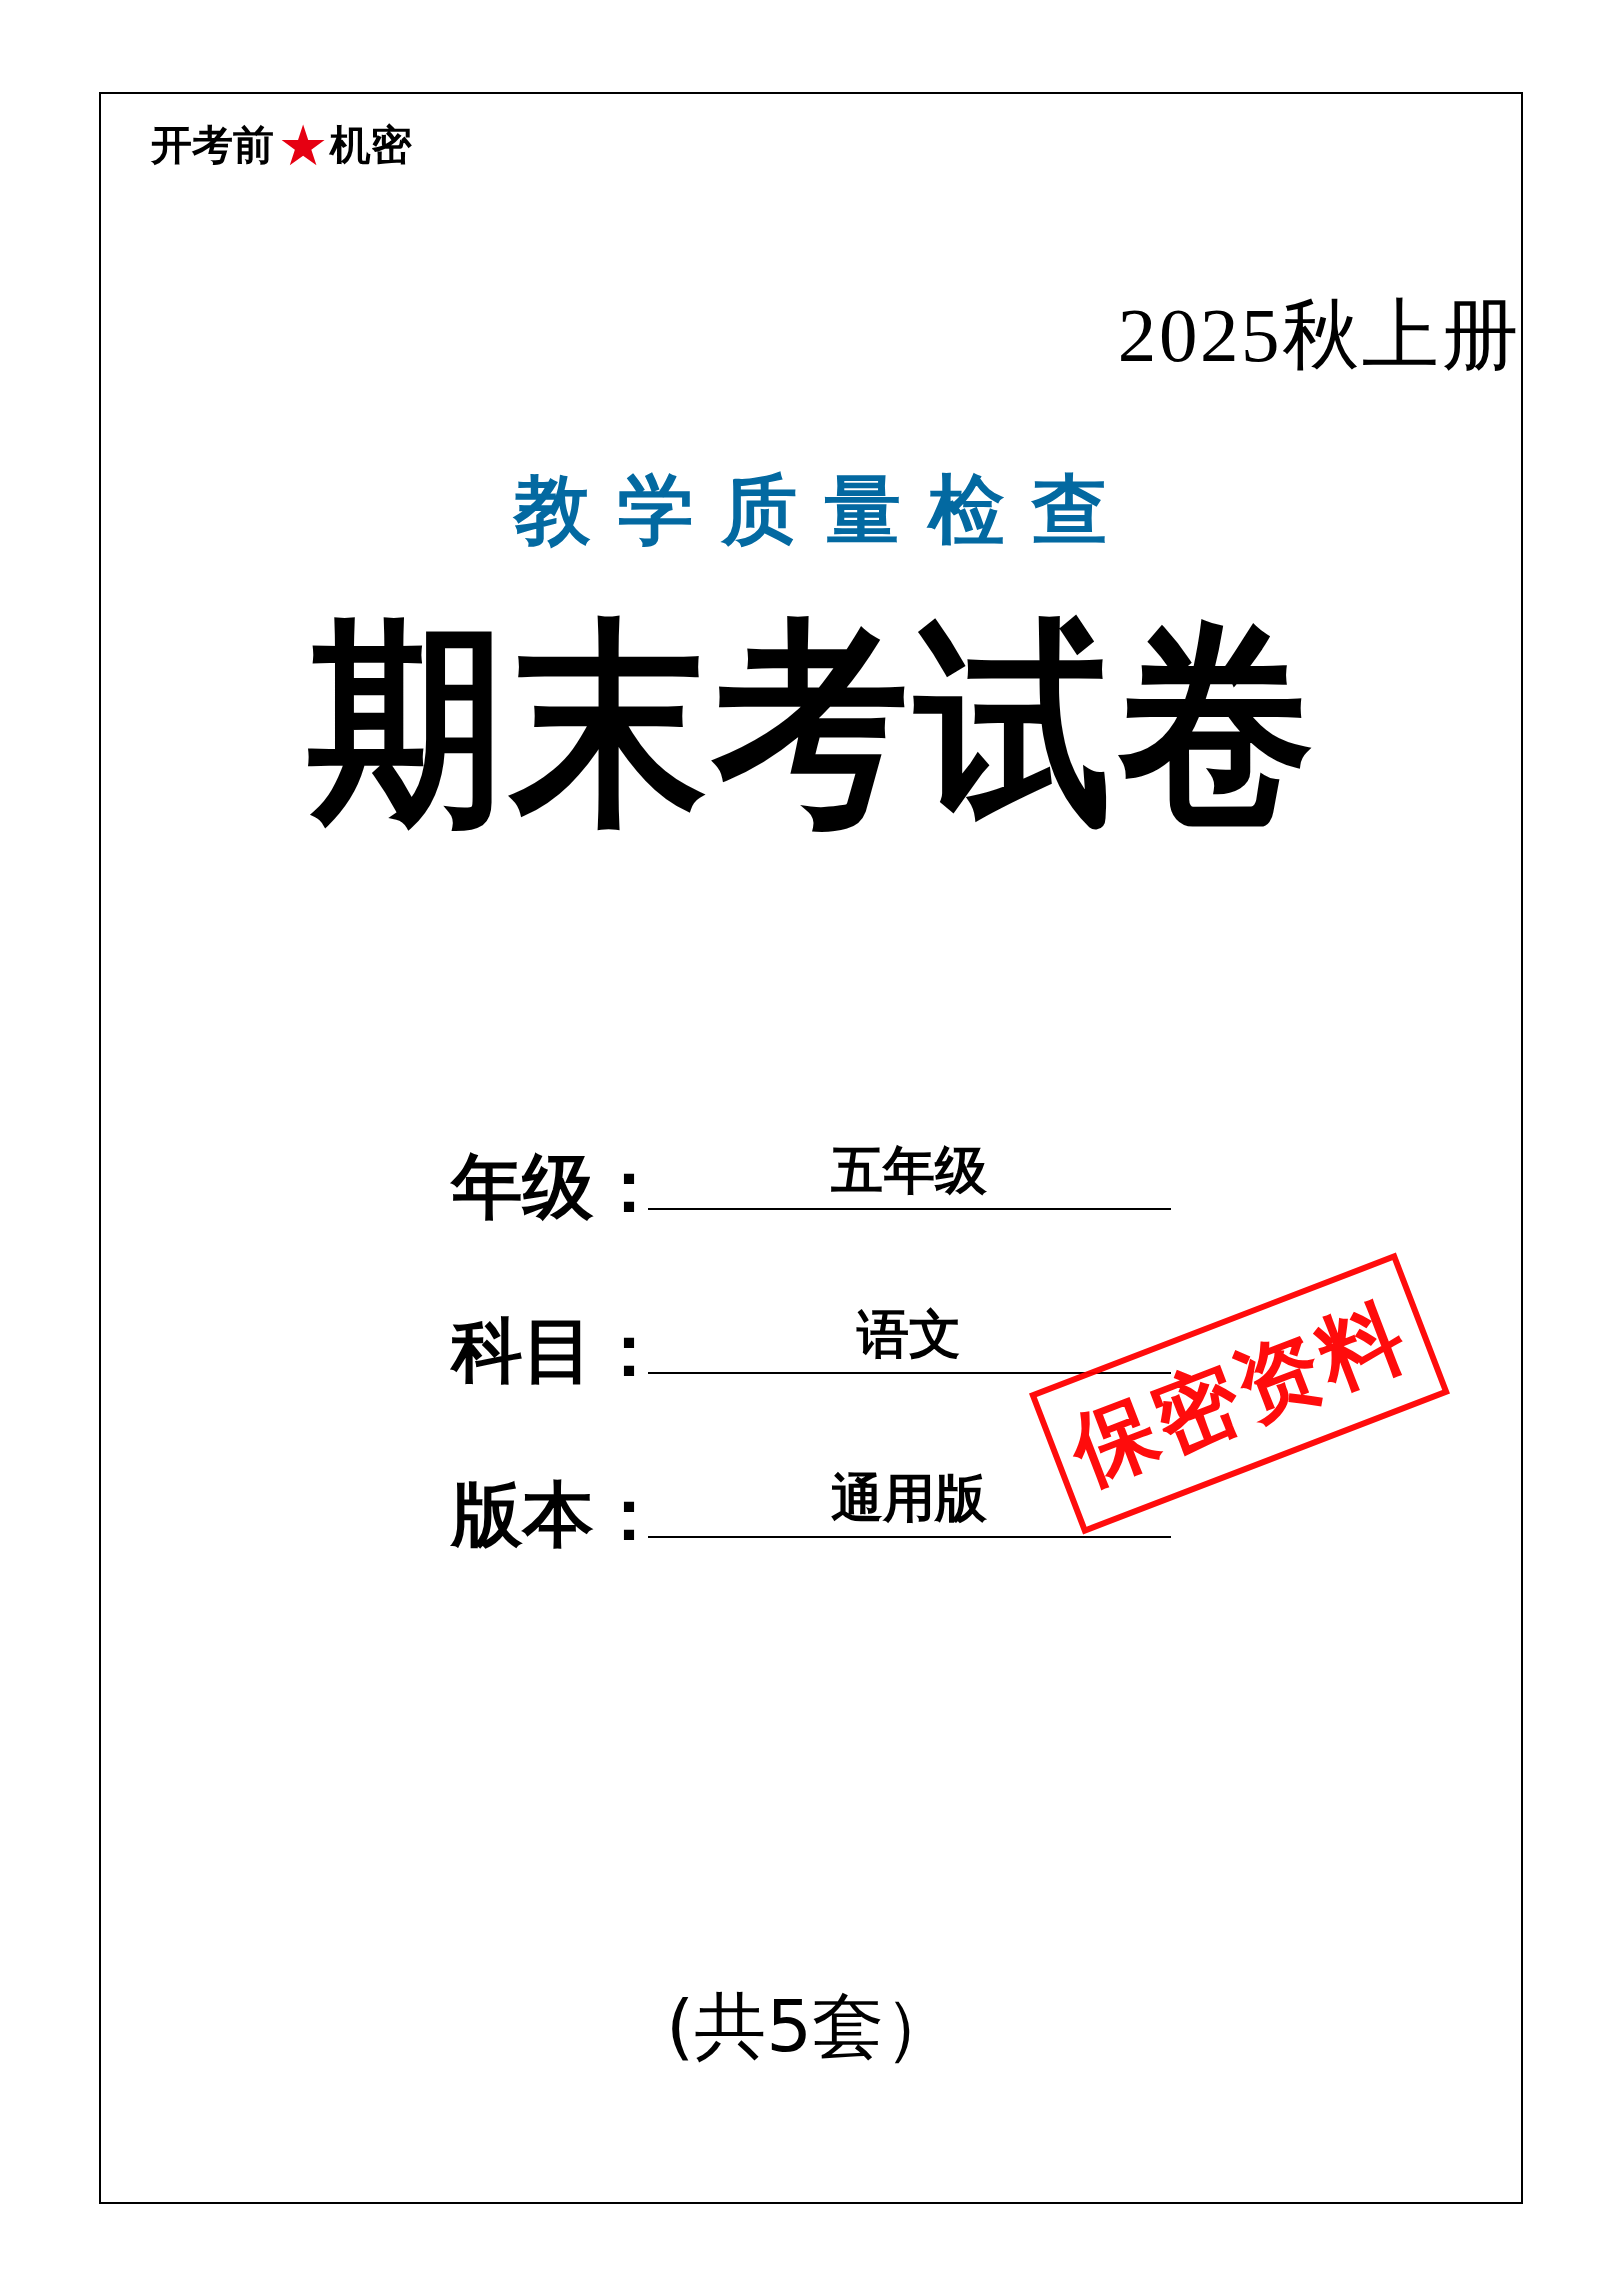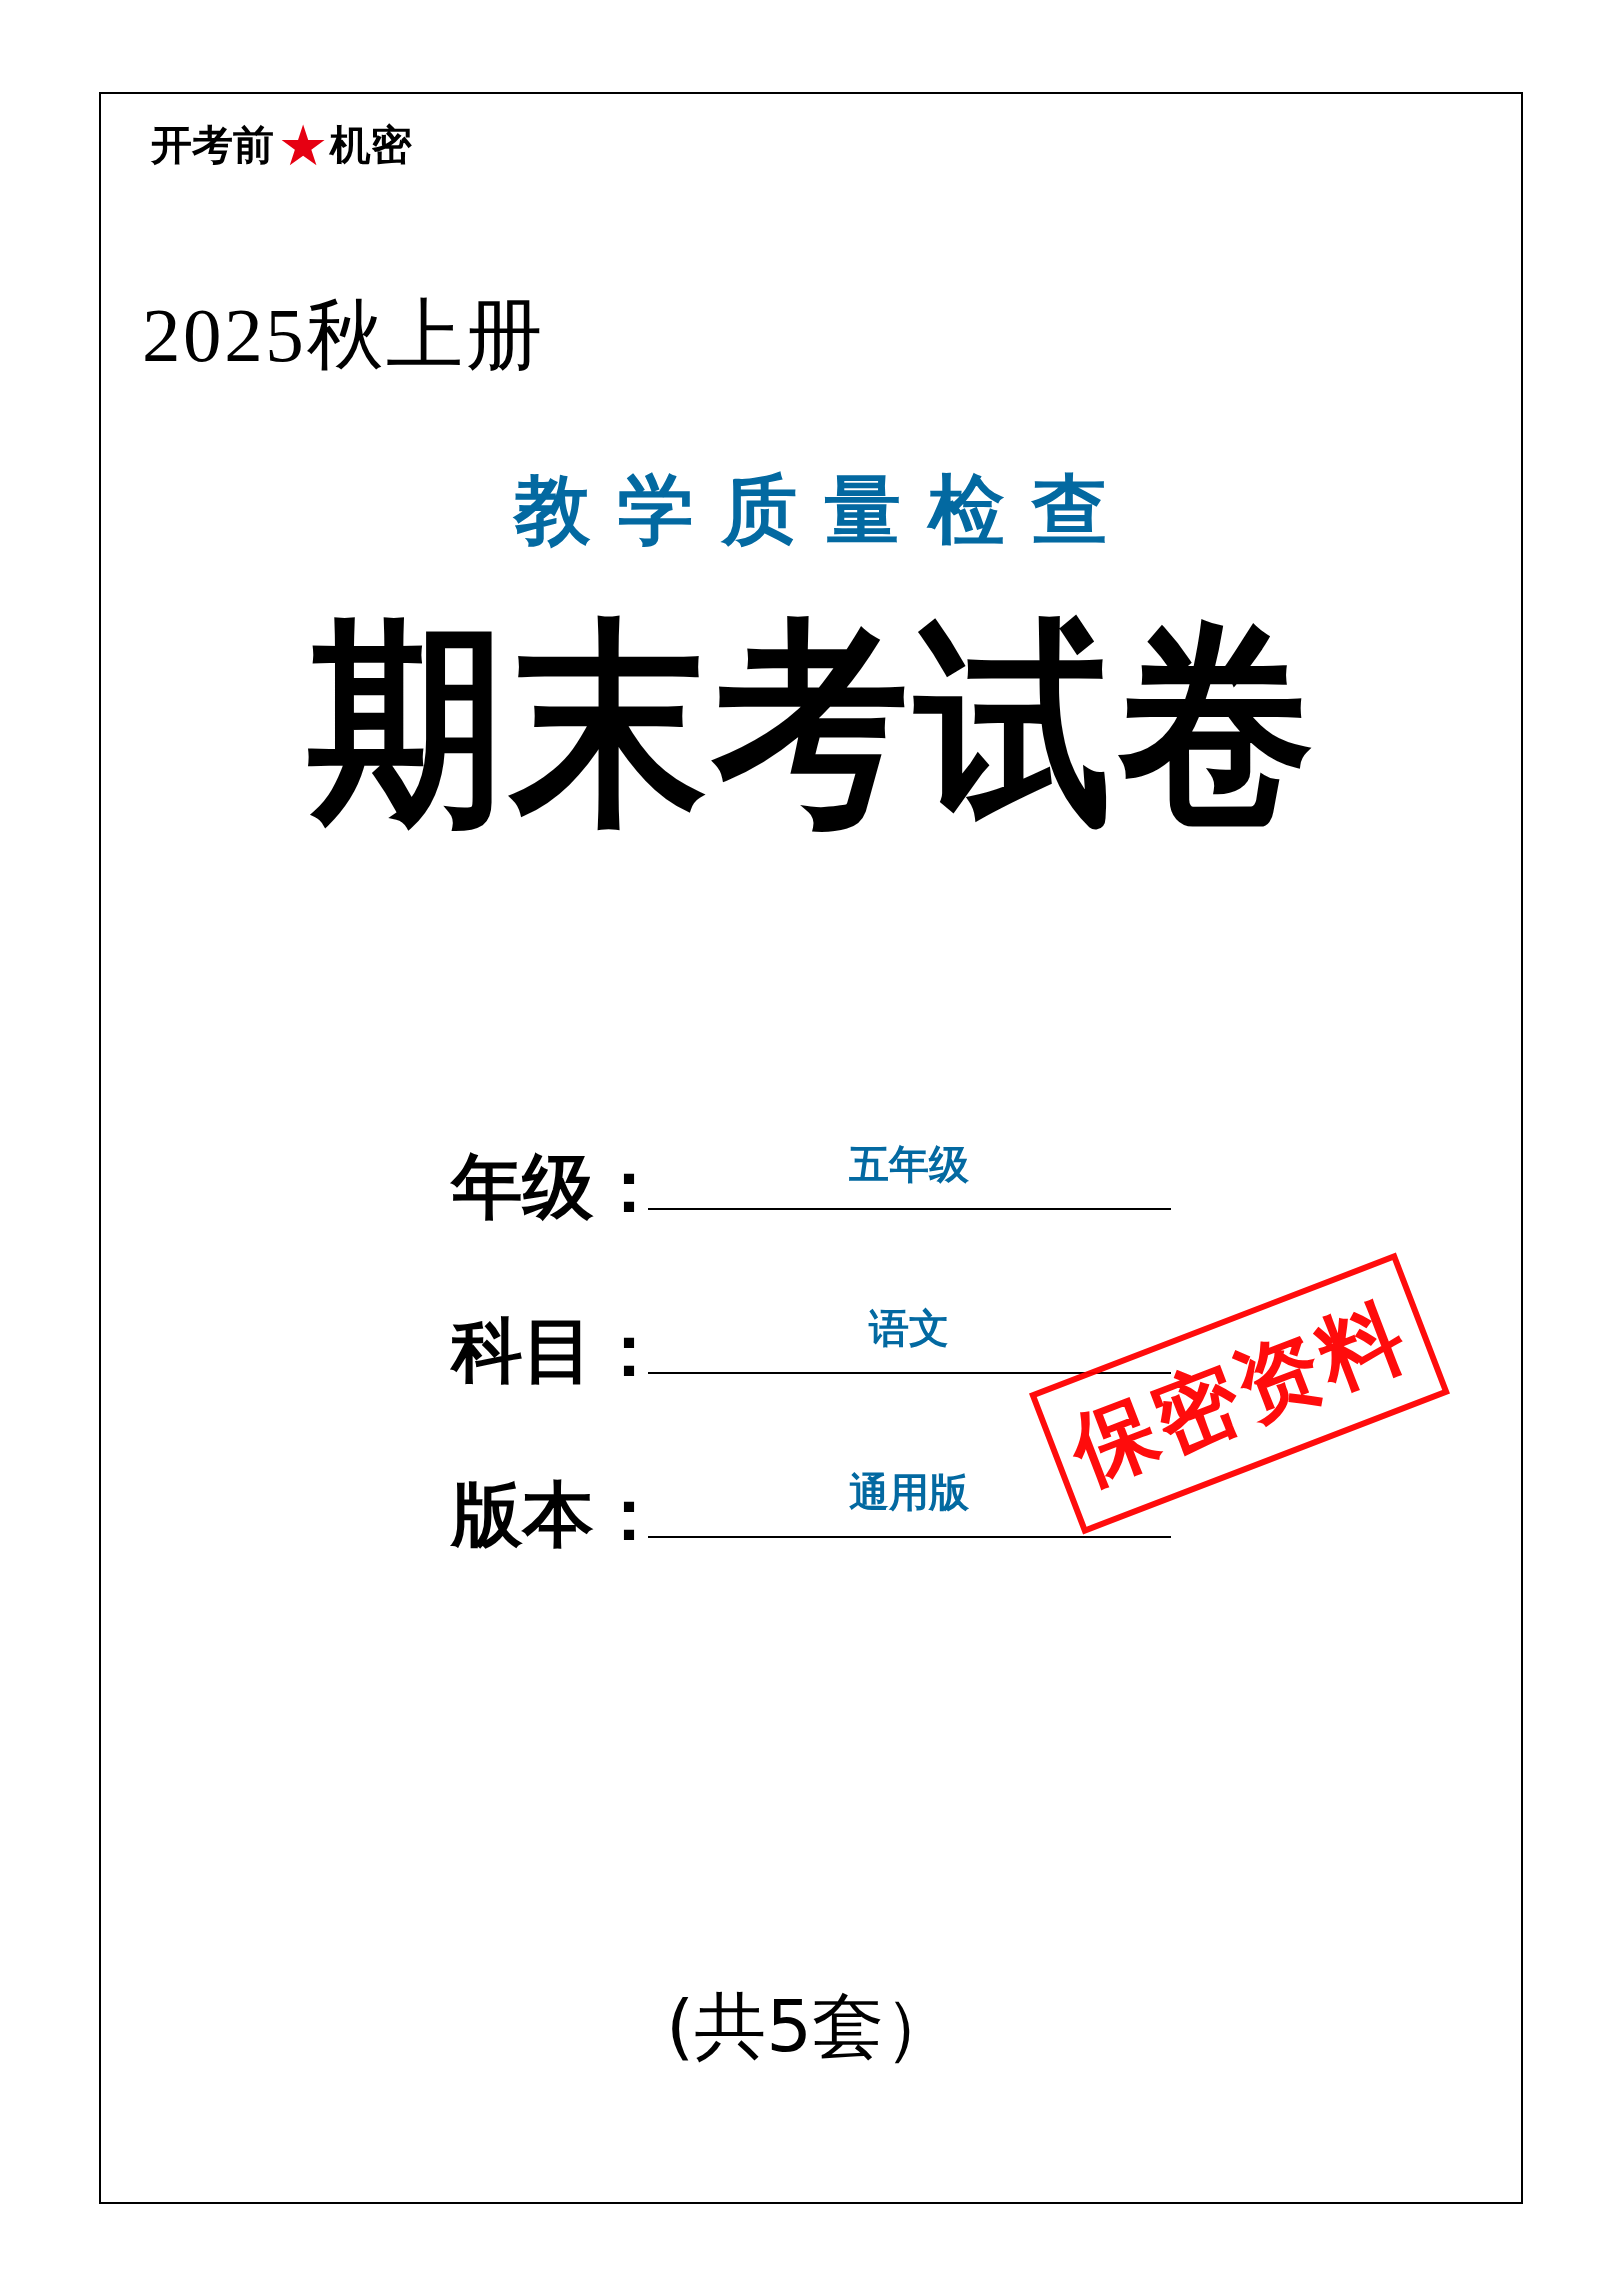--- a/index.html
+++ b/index.html
@@ -58,27 +58,26 @@
     line-height: 41px;
     text-align: center;
   }
 
   
   .title-year {
     position: absolute;
     top: 190px;
     left: 0;
     width: 100%;
-    text-align: left;
+    text-align: right;
     font-family: "Liberation Serif", serif;
     font-size: 77px;
     letter-spacing: 2.6px;
     color: #000000;
     white-space: nowrap;
-    margin-left: 41px;
   }
 
   .title-sub {
     position: absolute;
     top: 366px;
     left: 0;
     width: 100%;
     text-align: center;
     font-family: "DejaVu Sans", "Liberation Sans", sans-serif;
     font-weight: bold;
@@ -136,23 +135,23 @@
     position: relative;
     width: 523px;
     border-bottom: 2.6px solid #000000;
     height: 69px;
     box-sizing: border-box;
     text-align: center;
   }
   .field-value {
     font-family: "DejaVu Sans", "Liberation Sans", sans-serif;
     font-weight: bold;
-    font-size: 40px;
+    font-size: 52px;
     line-height: 1.15;
-    color: #0369a1;
+    color: #000000;
     white-space: nowrap;
   }
 
   
   .stamp {
     position: absolute;
     left: 942px;
     top: 1224px;
     width: 393px;
     height: 151px;

